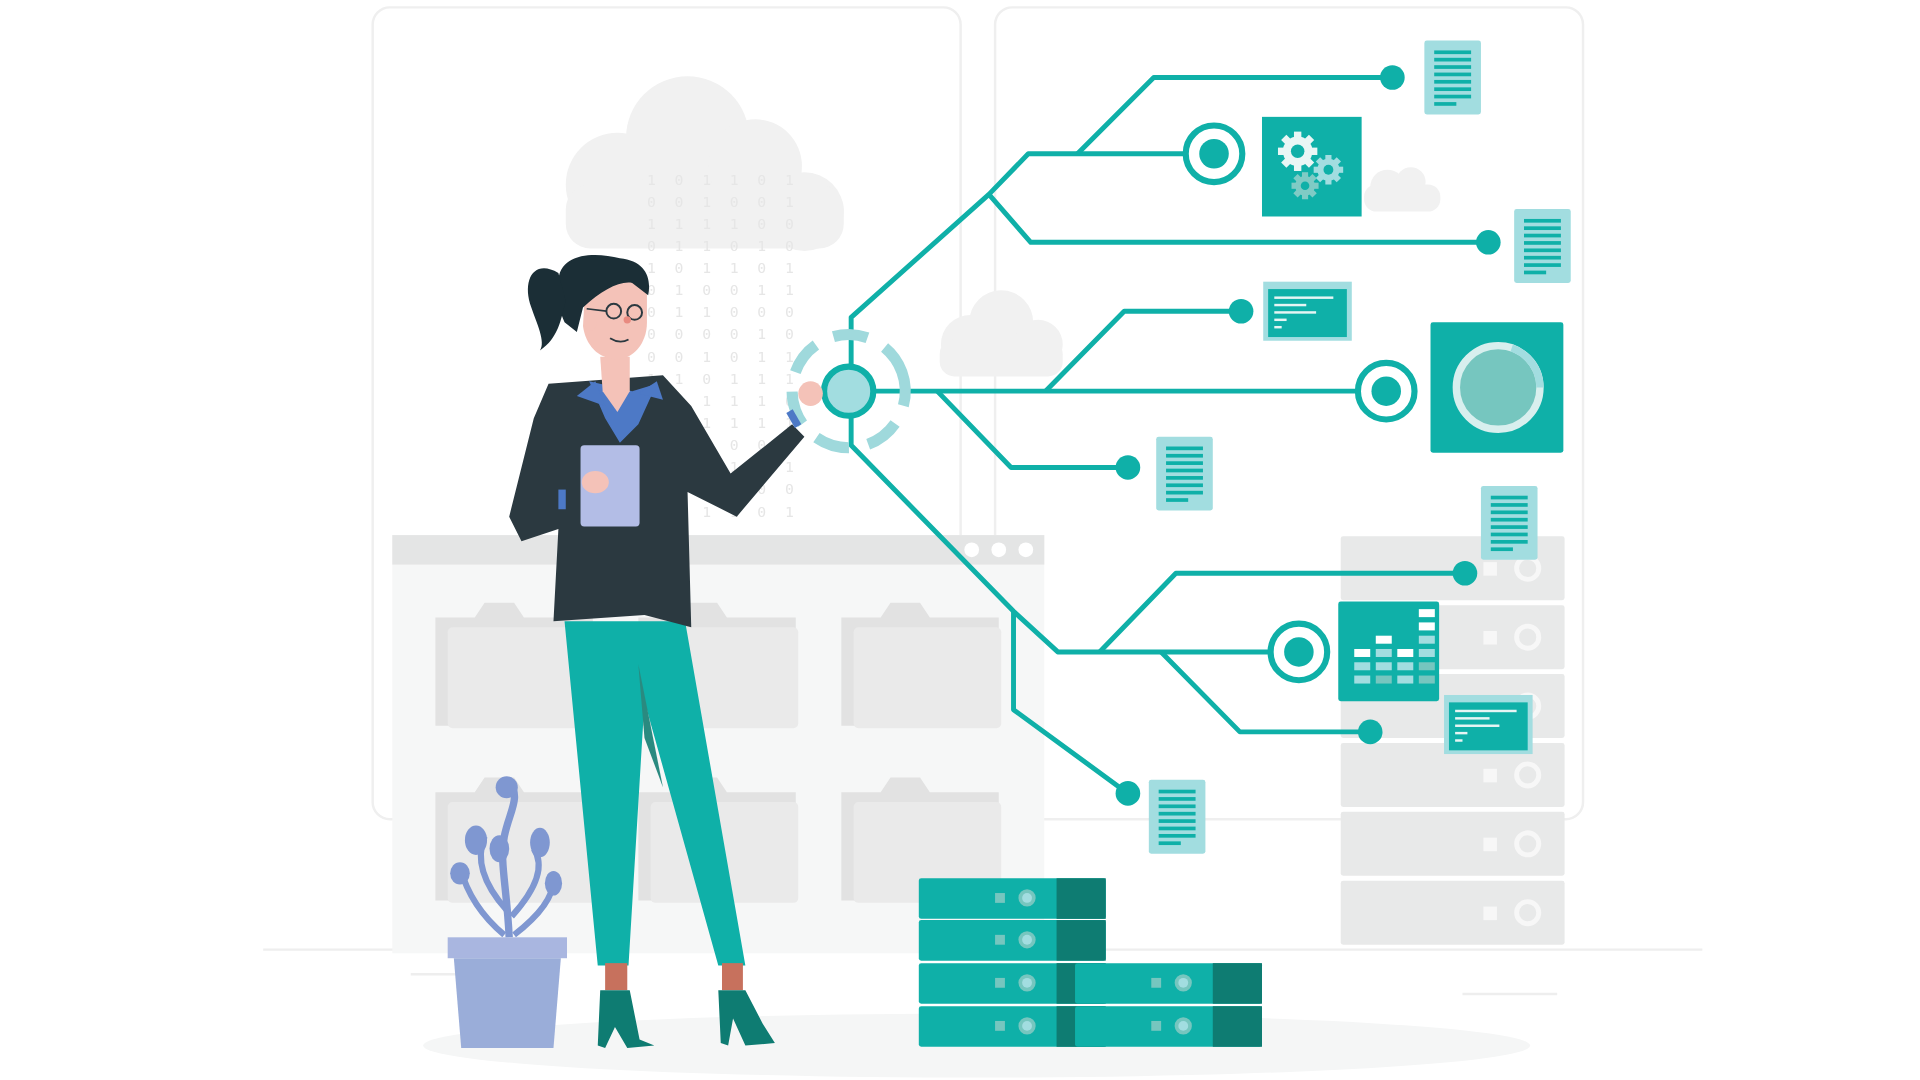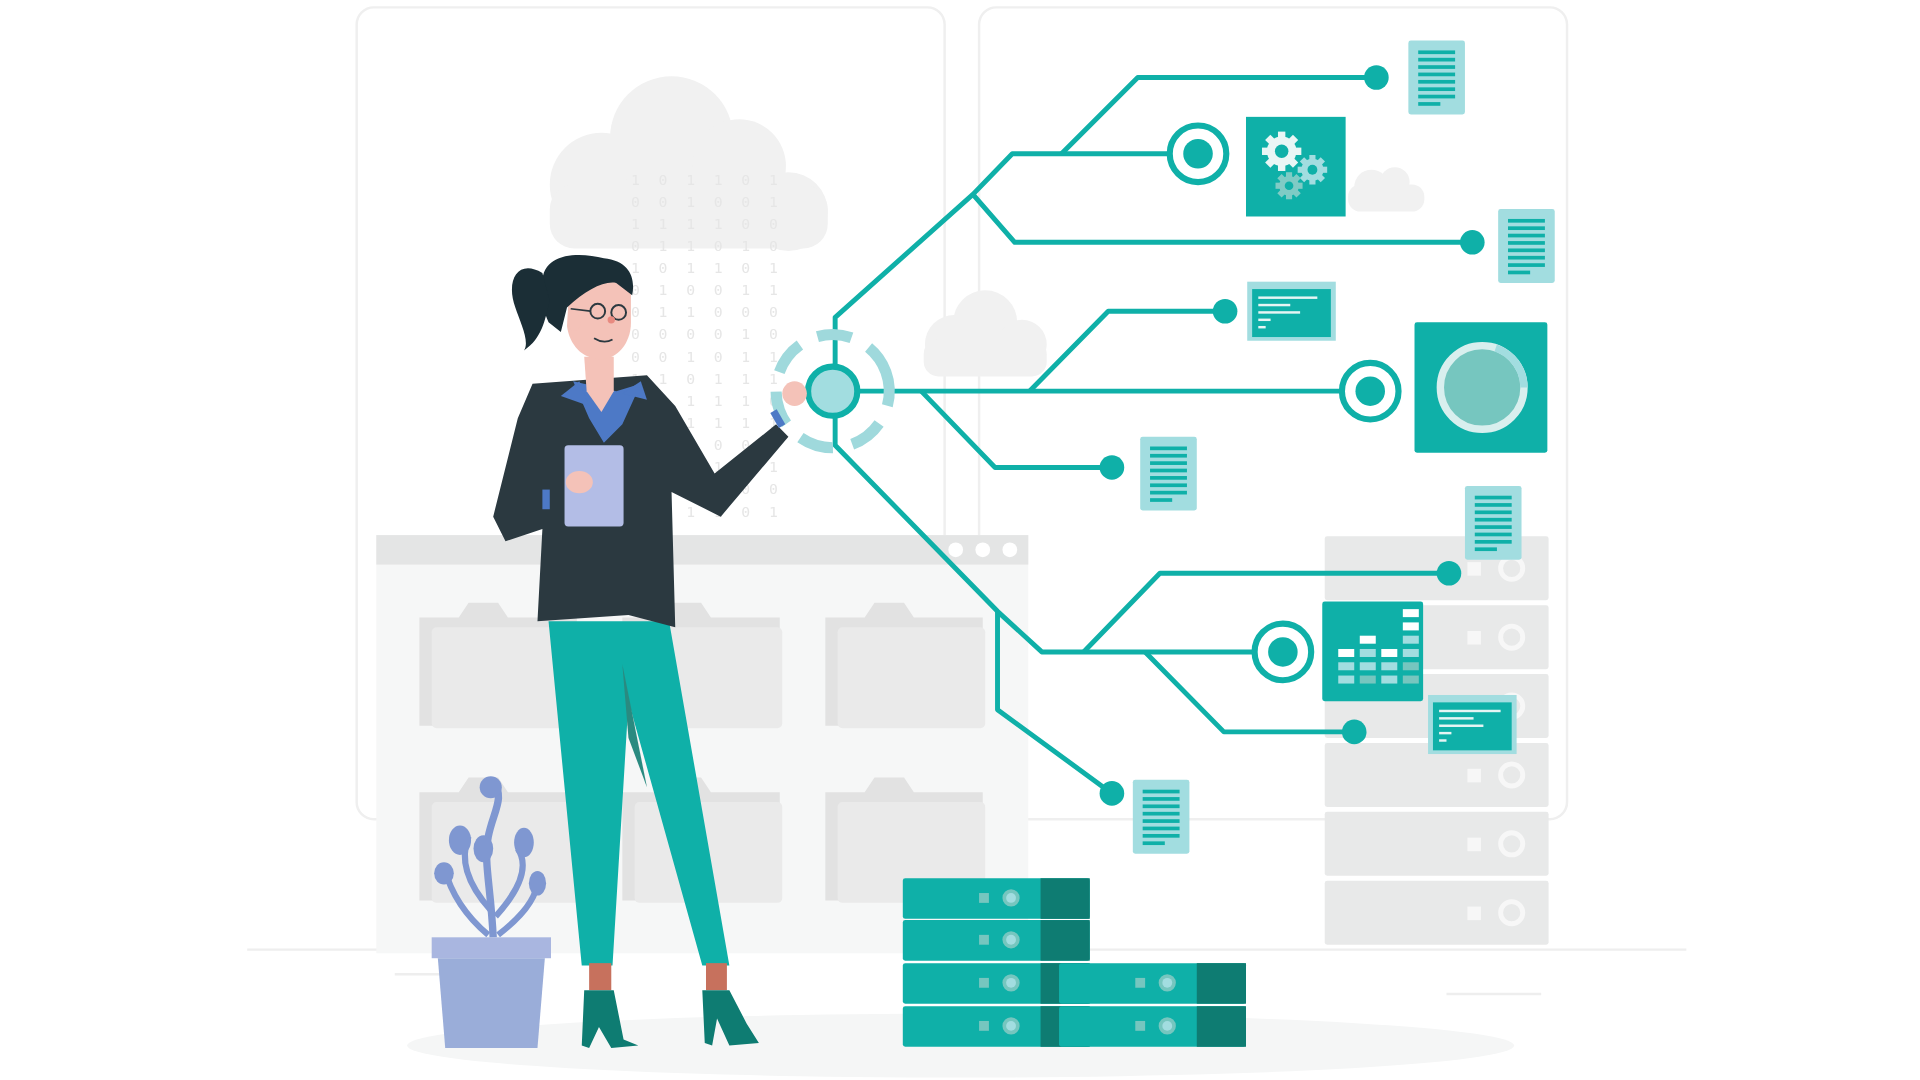--- a/index.html
+++ b/index.html
@@ -1,17 +1,17 @@
 <!DOCTYPE html>
 <html><head>
 <meta charset="utf-8">
 <style>
   html,body{margin:0;padding:0;background:#ffffff;}
   body{width:1920px;height:1080px;overflow:hidden;font-family:"DejaVu Sans Mono",monospace;}
-  #stage{position:absolute;left:0;top:0;width:1856px;height:1080px;}
+  #stage{position:absolute;left:0;top:0;width:1856px;height:1080px;padding-left:16px;}
   svg{display:block;}
   .bin{font-family:"DejaVu Sans Mono",monospace;font-size:12px;fill:#e6e6e6;letter-spacing:4px;}
   .line{fill:none;stroke:#0fb0a8;stroke-width:4;stroke-linejoin:round;}
 </style>
 </head>
 <body>
 
 <div id="stage">
 <svg width="1920" height="1080" viewBox="0 0 1559 878" xmlns="http://www.w3.org/2000/svg">
 

